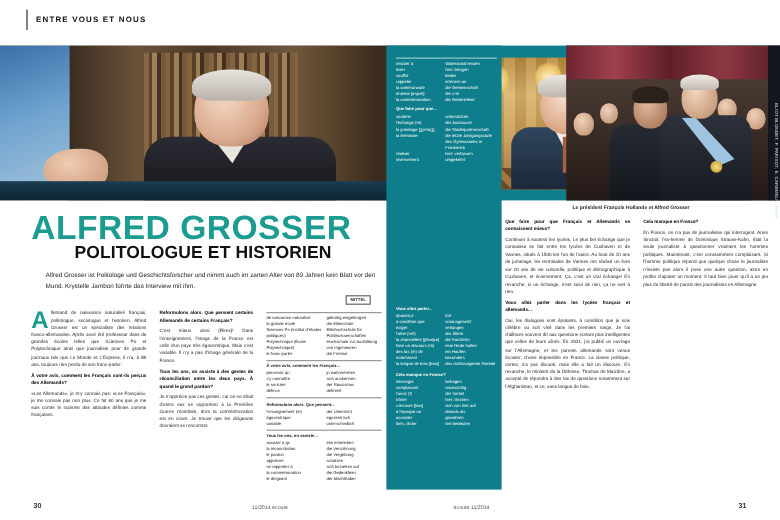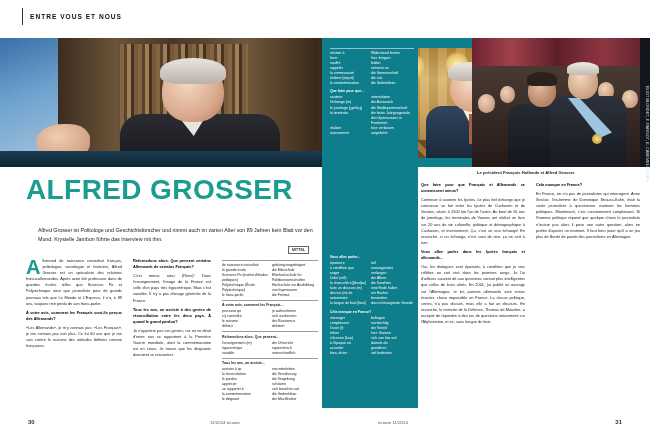--- a/index.html
+++ b/index.html
@@ -209,20 +209,21 @@
       <div class="p2hair"></div>
       <div class="dark"></div>
     </div>
 
     <div class="credit">ELIOT BLONDET, F. PARISOT, E. CAREMEL/CORBIS</div>
   </div>
 
   <div class="caption">Le président François Hollande et Alfred Grosser</div>
 
   <div class="headline">ALFRED GROSSER</div>
+  <div class="subhead">POLITOLOGUE ET HISTORIEN</div>
   <div class="intro">Alfred Grosser ist Politologe und Geschichtsforscher und nimmt auch im zarten Alter von 89 Jahren kein Blatt vor den Mund. Krystelle Jambon führte das Interview mit ihm.</div>
   <div class="audio-tag">MITTEL</div>
 
   <div class="col c1">
     <p><span class="dropcap">A</span><span>llemand de naissance naturalisé français, politologue, sociologue et historien, Alfred Grosser est un spécialiste des relations franco-allemandes. Après avoir été professeur dans de grandes écoles telles que Sciences Po et Polytechnique ainsi que journaliste pour de grands journaux tels que Le Monde et L'Express, il n'a, à 89 ans, toujours rien perdu de son franc-parler.</span></p>
     <p class="q">À votre avis, comment les Français sont-ils perçus des Allemands?</p>
     <p>«Les Allemands», je m'y connais pas: «Les Français», je me connais pas non plus. Ce fut 60 ans que je me suis contre le racisme des attitudes définies comme françaises.</p>
   </div>
 
   <div class="col c2">

